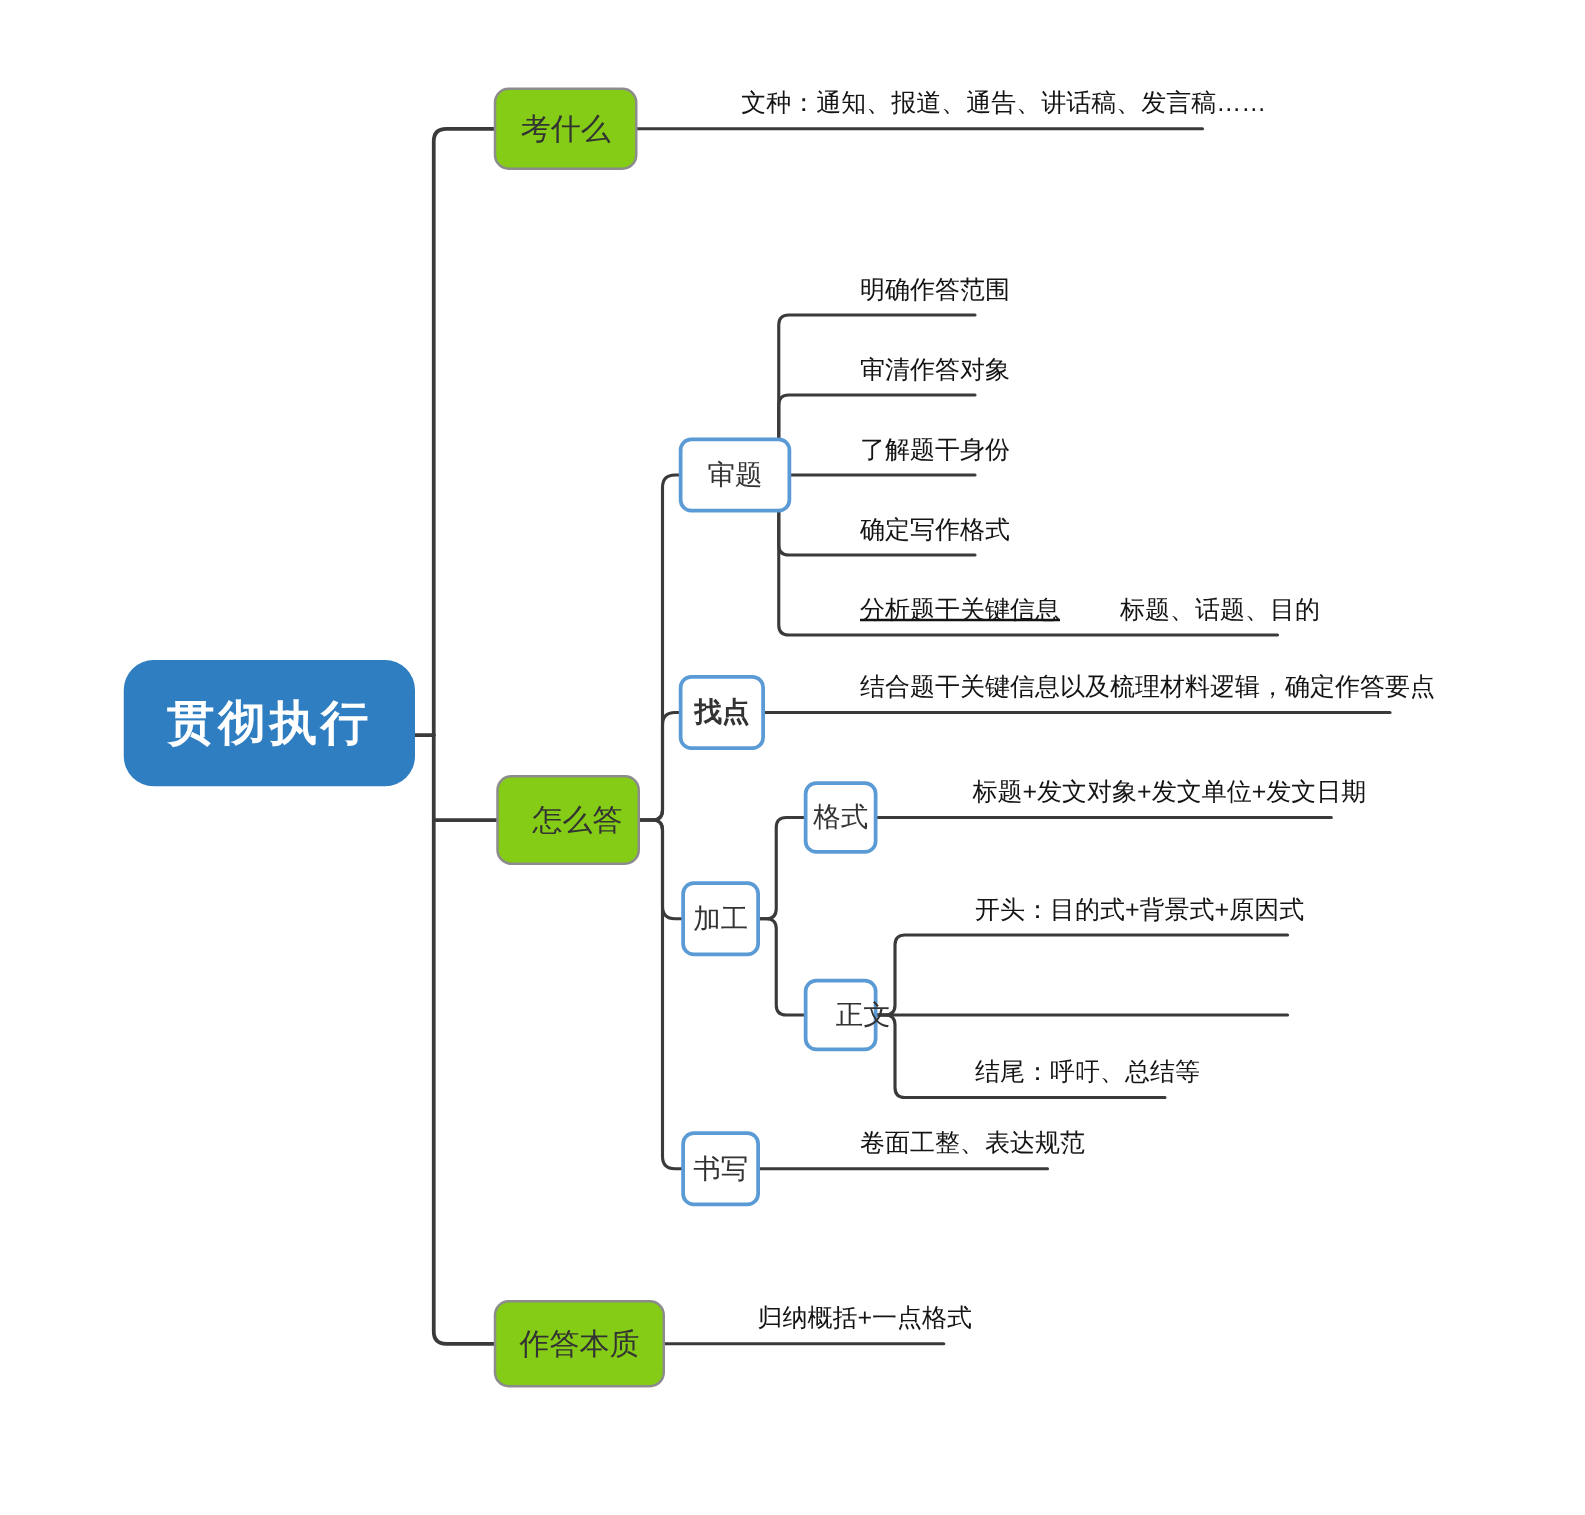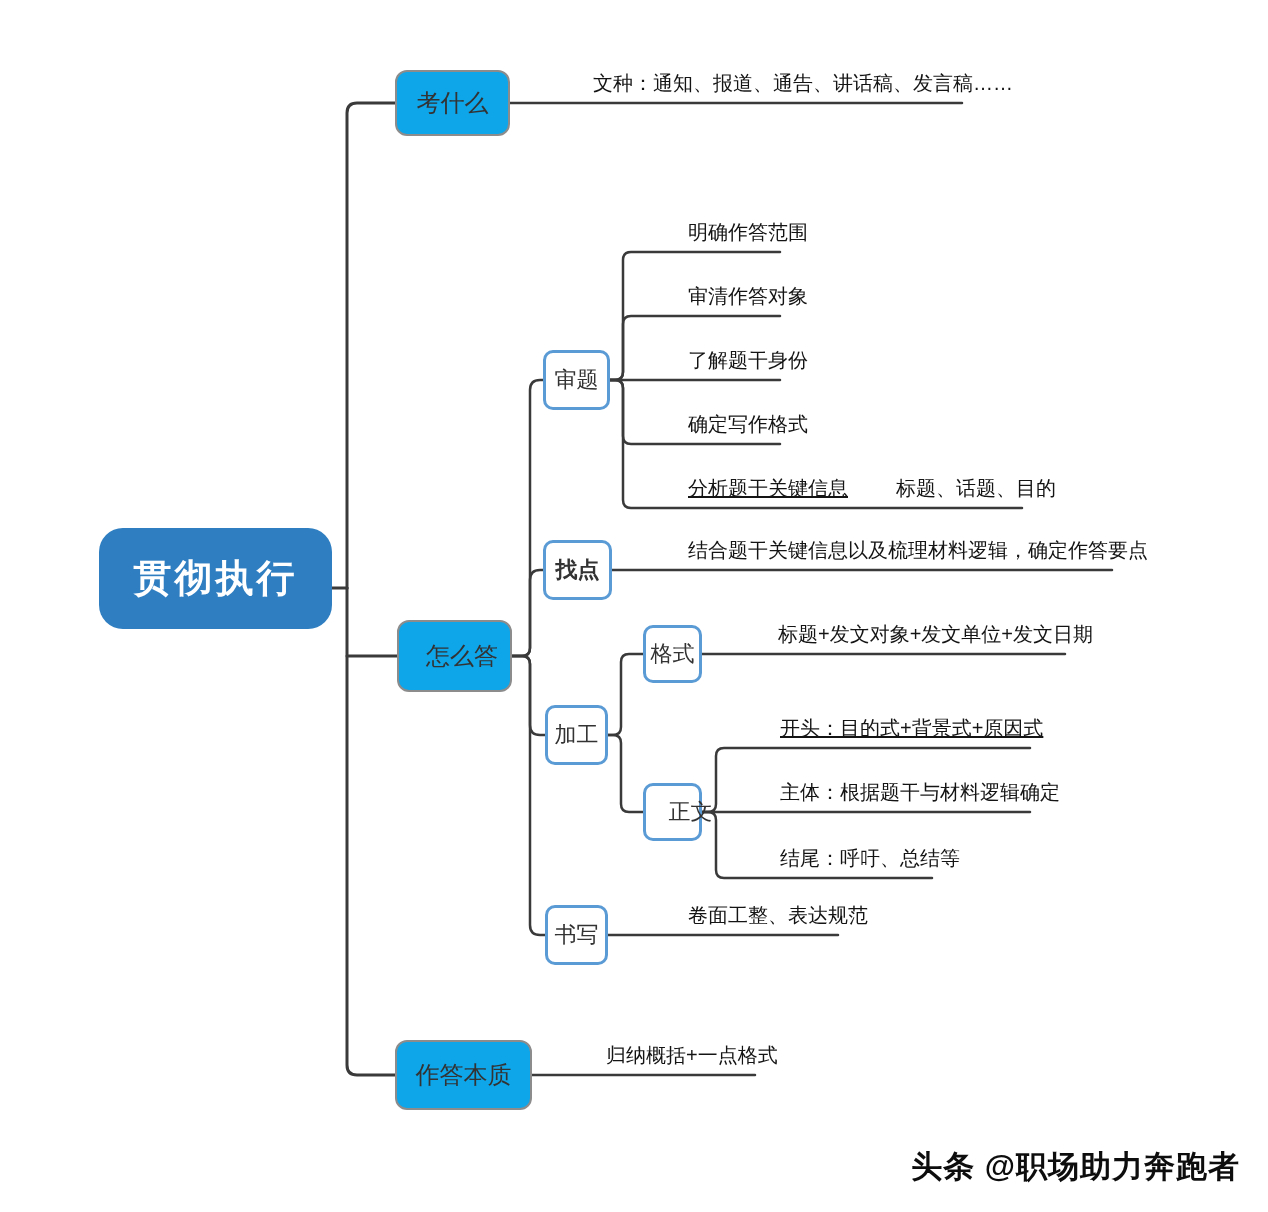--- a/index.html
+++ b/index.html
@@ -24,21 +24,21 @@
   }
   .root-node {
     background: #2E7EC1;
     color: #ffffff;
     font-size: 38px;
     font-weight: 600;
     letter-spacing: 3px;
     border-radius: 12px;
   }
   .main-node {
-    background: #0ea5e9;
+    background: #84cc16;
     border: 2px solid #8C8C8C;
     border-radius: 12px;
     font-size: 24px;
     color: #333333;
   }
   .sub-node {
     background: #ffffff;
     border: 3px solid #5B9BD5;
     border-radius: 10px;
     font-size: 22px;
@@ -108,45 +108,40 @@
     </g>
   </svg>
 
   <div class="node root-node" style="left:99px; top:528px; width:233px; height:101px;border-radius:24px;">贯彻执行</div>
 
   <div class="node main-node" style="left:395px; top:70px; width:115px; height:66px;">考什么</div>
   <div class="leaf" style="left:555px; top:70px;">文种：通知、报道、通告、讲话稿、发言稿……</div>
 
   <div class="node main-node" style="left:397px; top:620px; width:115px; height:72px;padding-left:15px;">怎么答</div>
 
-  <div class="node sub-node" style="left:543px; top:350px; width:67px; height:60px;">审题</div>
+  <div class="node sub-node" style="left:543px; top:350px; width:90px; height:60px;">审题</div>
   <div class="leaf" style="left:650px; top:219px;">明确作答范围</div>
   <div class="leaf" style="left:650px; top:283px;">审清作答对象</div>
   <div class="leaf" style="left:650px; top:347px;">了解题干身份</div>
   <div class="leaf" style="left:650px; top:411px;">确定写作格式</div>
   <div class="leaf" style="left:650px; top:475px;text-decoration:underline;">分析题干关键信息</div>
   <div class="leaf" style="left:858px; top:475px;">标题、话题、目的</div>
 
   <div class="node sub-node" style="left:543px; top:540px; width:69px; height:60px;font-weight:bold;">找点</div>
   <div class="leaf" style="left:650px; top:537px;">结合题干关键信息以及梳理材料逻辑，确定作答要点</div>
 
   <div class="node sub-node" style="left:545px; top:705px; width:63px; height:60px;">加工</div>
 
   <div class="node sub-node" style="left:643px; top:625px; width:59px; height:58px;">格式</div>
   <div class="leaf" style="left:740px; top:621px;">标题+发文对象+发文单位+发文日期</div>
 
   <div class="node sub-node" style="left:643px; top:783px; width:59px; height:58px;padding-left:36px;">正文</div>
-  <div class="leaf" style="left:742px; top:715px;text-decoration:underline;">开头：目的式+背景式+原因式</div>
-  <div class="leaf" style="left:742px; top:779px;">主体：根据题干与材料逻辑确定</div>
+  <div class="leaf" style="left:742px; top:715px;">开头：目的式+背景式+原因式</div>
   <div class="leaf" style="left:742px; top:845px;">结尾：呼吁、总结等</div>
 
   <div class="node sub-node" style="left:545px; top:905px; width:63px; height:60px;">书写</div>
   <div class="leaf" style="left:650px; top:902px;">卷面工整、表达规范</div>
 
   <div class="node main-node" style="left:395px; top:1040px; width:137px; height:70px;">作答本质</div>
   <div class="leaf" style="left:568px; top:1042px;">归纳概括+一点格式</div>
 
-  <div class="watermark" style="right:28px; top:1146px;">
-    <span>头条</span>
-    <span>@职场助力奔跑者</span>
-  </div>
 
 </div>
 
 </body></html>

